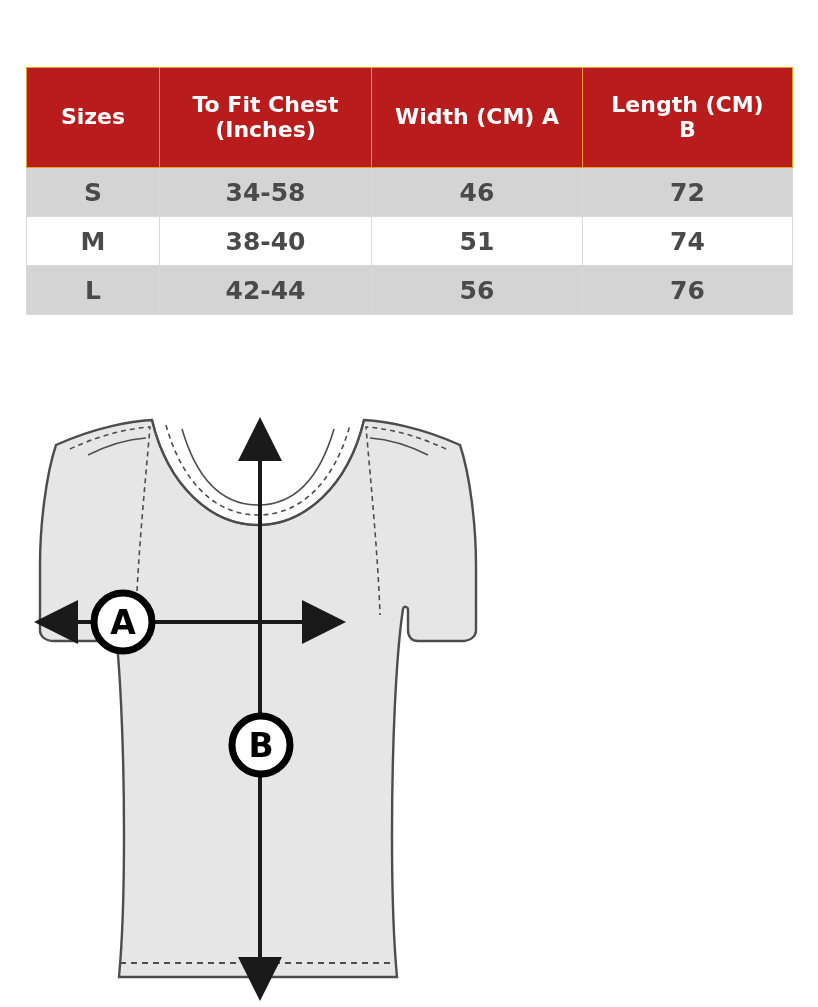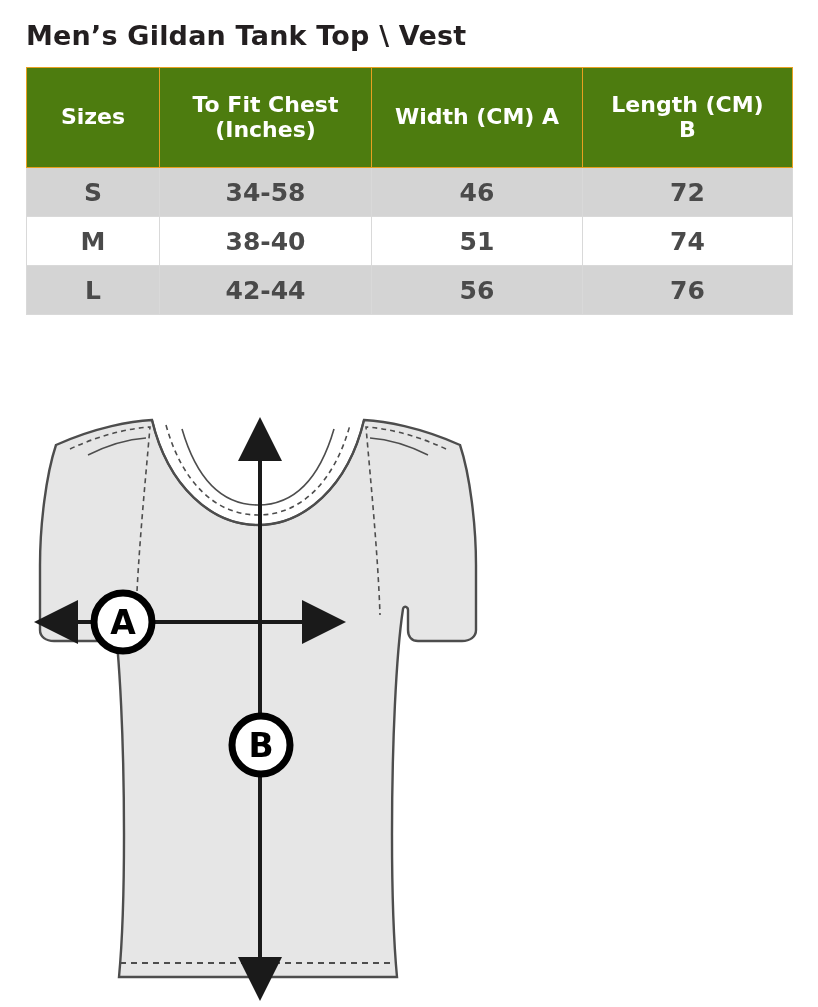--- a/index.html
+++ b/index.html
@@ -33,21 +33,21 @@
   }
   table.size-chart {
     position: absolute;
     left: 26px;
     top: 67px;
     width: 766px;
     border-collapse: collapse;
     table-layout: fixed;
   }
   table.size-chart th {
-    background: #4d7c0f;
+    background: #b91c1c;
     color: #ffffff;
     font-size: 22px;
     font-weight: bold;
     text-align: center;
     padding: 10px 12px;
     height: 100px;
     line-height: 1.12;
     border: 1px solid #e8a020;
   }
   table.size-chart td {
@@ -73,21 +73,20 @@
     width: 818px;
     height: 592px;
   }
   .garment svg { display: block; }
 </style>
 </head>
 <body>
 
 <div class="page">
 
-  <div class="title">Men’s Gildan Tank Top \ Vest</div>
 
   <table class="size-chart">
     <thead>
       <tr>
         <th class="col-size">
           <span>Sizes</span>
         </th>
         <th class="col-chest">
           <span>To Fit Chest</span><br>
           <span>(Inches)</span>

